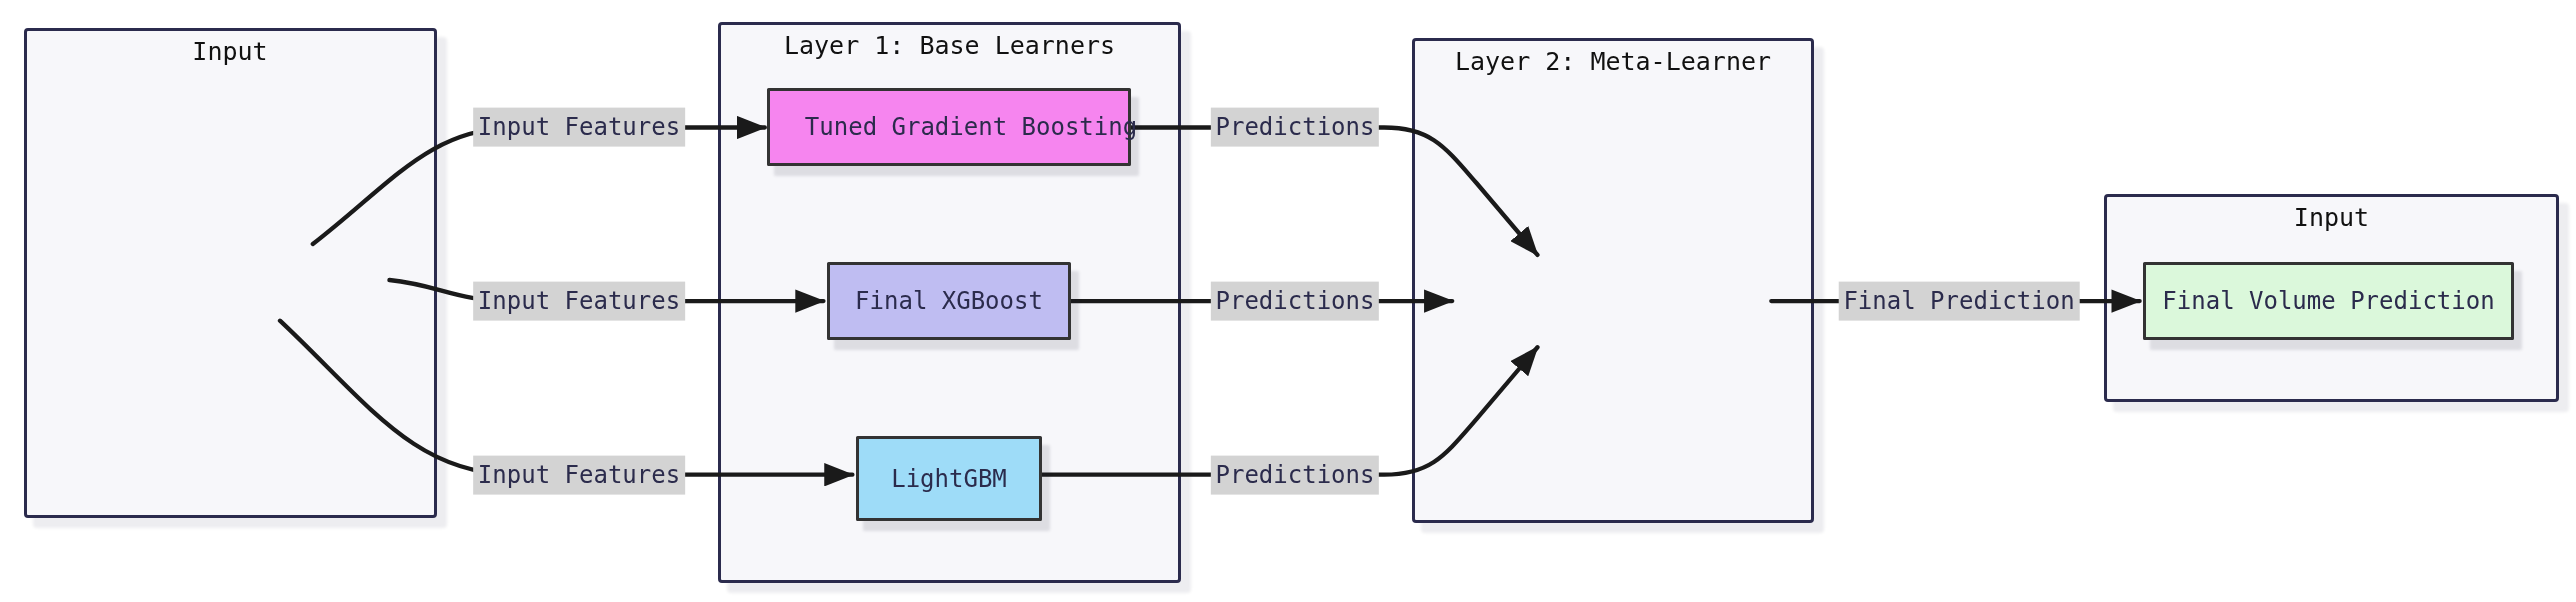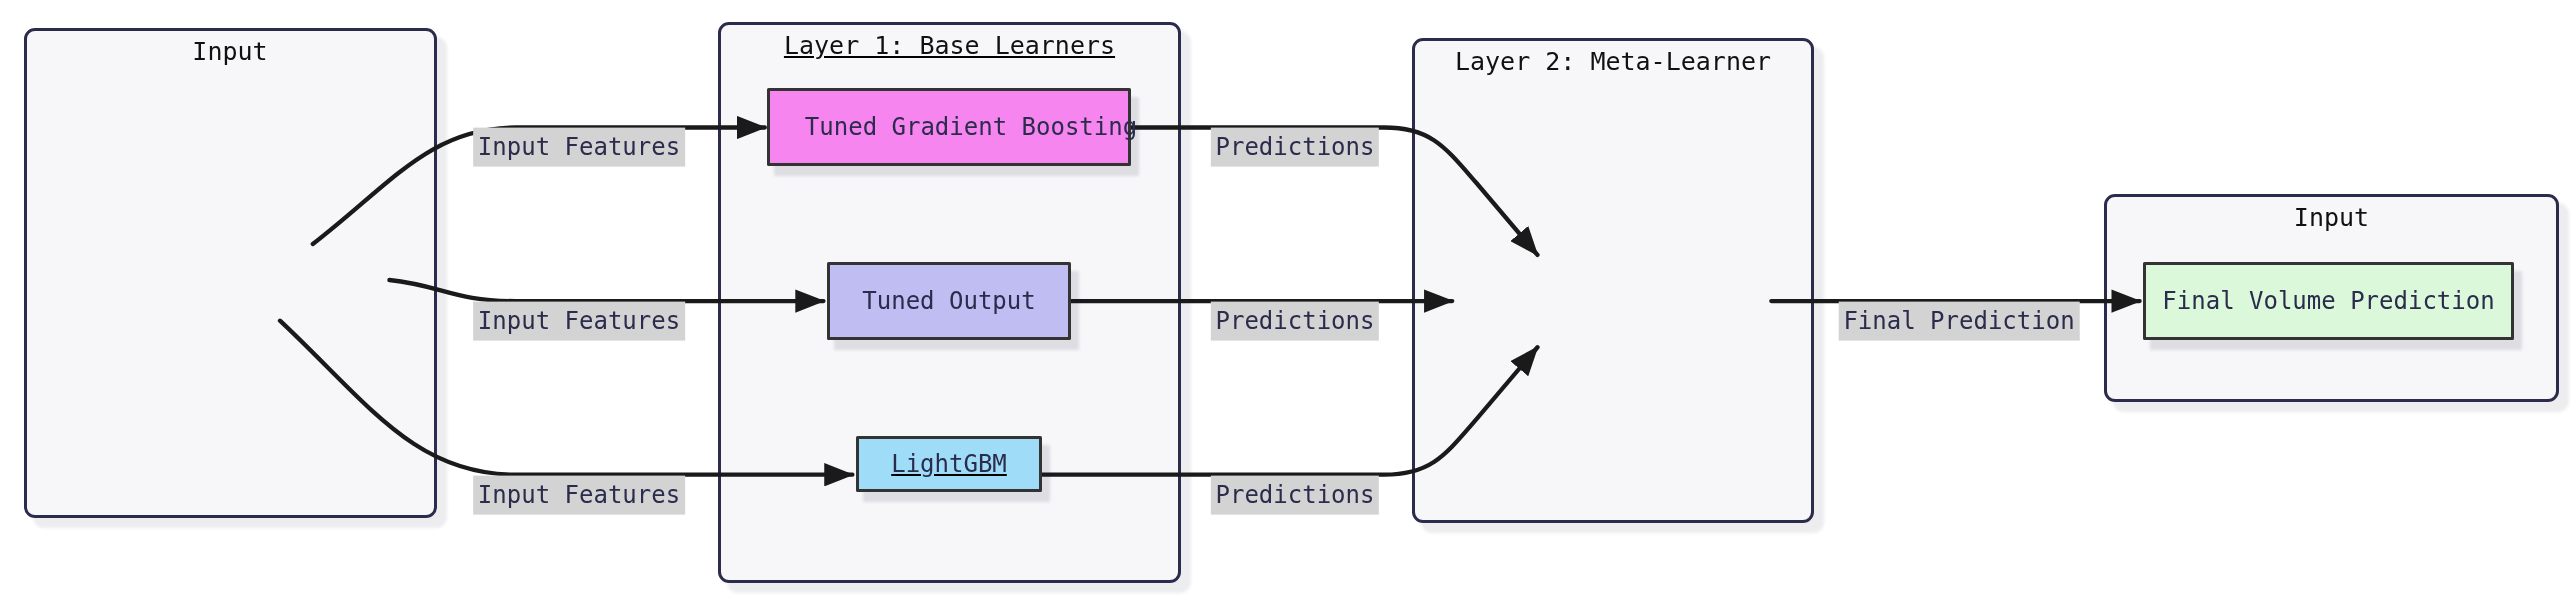--- a/index.html
+++ b/index.html
@@ -22,21 +22,21 @@
     stroke: var(--edge-color, #1a1a1a);
     stroke-width: 5.5;
     stroke-linecap: round;
   }
   .arrowhead { fill: var(--edge-color, #1a1a1a); }
 
   .container {
     position: absolute;
     background: var(--container-fill, #f7f7fa);
     border: 3.1px solid var(--container-border, #2b2b4d);
-    border-radius: 11px;
+    border-radius: 4px;
     box-shadow: 9.4px 9.4px 3.1px rgba(30,30,60,0.08);
     z-index: 1;
     box-sizing: border-box;
   }
   .container-title {
     width: 100%;
     text-align: center;
     padding-top: 6.3px;
     font-size: 25px;
     color: var(--title-color, #111111);
@@ -61,33 +61,32 @@
   .edge-label {
     position: absolute;
     transform: translate(-50%, -50%);
     background: var(--edge-label-bg, #d3d3d3);
     color: var(--node-text, #2b2b4c);
     font-size: 24px;
     line-height: 31px;
     padding: 3.9px 4.7px;
     white-space: nowrap;
     z-index: 4;
-    margin-top: 20px;
   }
 </style>
 </head>
 <body>
 
 <div class="stage" style="--edge-color: #1a1a1a; --edge-label-bg: #d3d3d3; --container-fill: #f7f7fa; --container-border: #2b2b4d; --node-border: #333333; --node-text: #2b2b4c; --title-color: #111111; background-color: rgb(255, 255, 255);">
 
   <div class="container" style="left:23.5px; top:28px; width:413px; height:490px;">
     <div class="container-title">Input</div>
   </div>
 
-  <div class="container" style="left:718px; top:22px; width:463px; height:561px;text-decoration:underline;">
+  <div class="container" style="left:718px; top:22px; width:463px; height:561px;">
     <div class="container-title">Layer 1: Base Learners</div>
   </div>
 
   <div class="container" style="left:1412px; top:38px; width:402px; height:485px;">
     <div class="container-title">Layer 2: Meta-Learner</div>
   </div>
 
   <div class="container" style="left:2104px; top:194px; width:455px; height:208px;">
     <div class="container-title">Input</div>
   </div>
@@ -106,24 +105,24 @@
     <path class="edge" d="M 1332 607 L 1770 607 C 1830 607, 1848 582, 1888 536 L 1966 444" marker-end="url(#arrow)"></path>
     <path class="edge" d="M 2265 385 L 2736 385" marker-end="url(#arrow)"></path>
   </svg>
 
 
   <div class="node" style="left: 767px; top: 88px; width: 364px; height: 78px; background-color: rgb(246, 133, 239); padding-left: 44px;">
     <span class="node-label">Tuned Gradient Boosting</span>
   </div>
 
   <div class="node" style="left: 827px; top: 262px; width: 244px; height: 78px; background-color: rgb(191, 189, 242);">
-    <span class="node-label">Tuned Output</span>
+    <span class="node-label">Final XGBoost</span>
   </div>
 
-  <div class="node" style="left: 856px; top: 436px; width: 186px; height: 56px; background-color: rgb(158, 220, 248); text-decoration: underline;">
+  <div class="node" style="left: 856px; top: 436px; width: 186px; height: 85px; background-color: rgb(158, 220, 248);">
     <span class="node-label">LightGBM</span>
   </div>
 
 
   <div class="node" style="left: 2143px; top: 262px; width: 371px; height: 78px; background-color: rgb(219, 248, 219);">
     <span class="node-label">Final Volume Prediction</span>
   </div>
 
   <div class="edge-label" style="left:579px; top:127px;">Input Features</div>
   <div class="edge-label" style="left:579px; top:301px;">Input Features</div>

